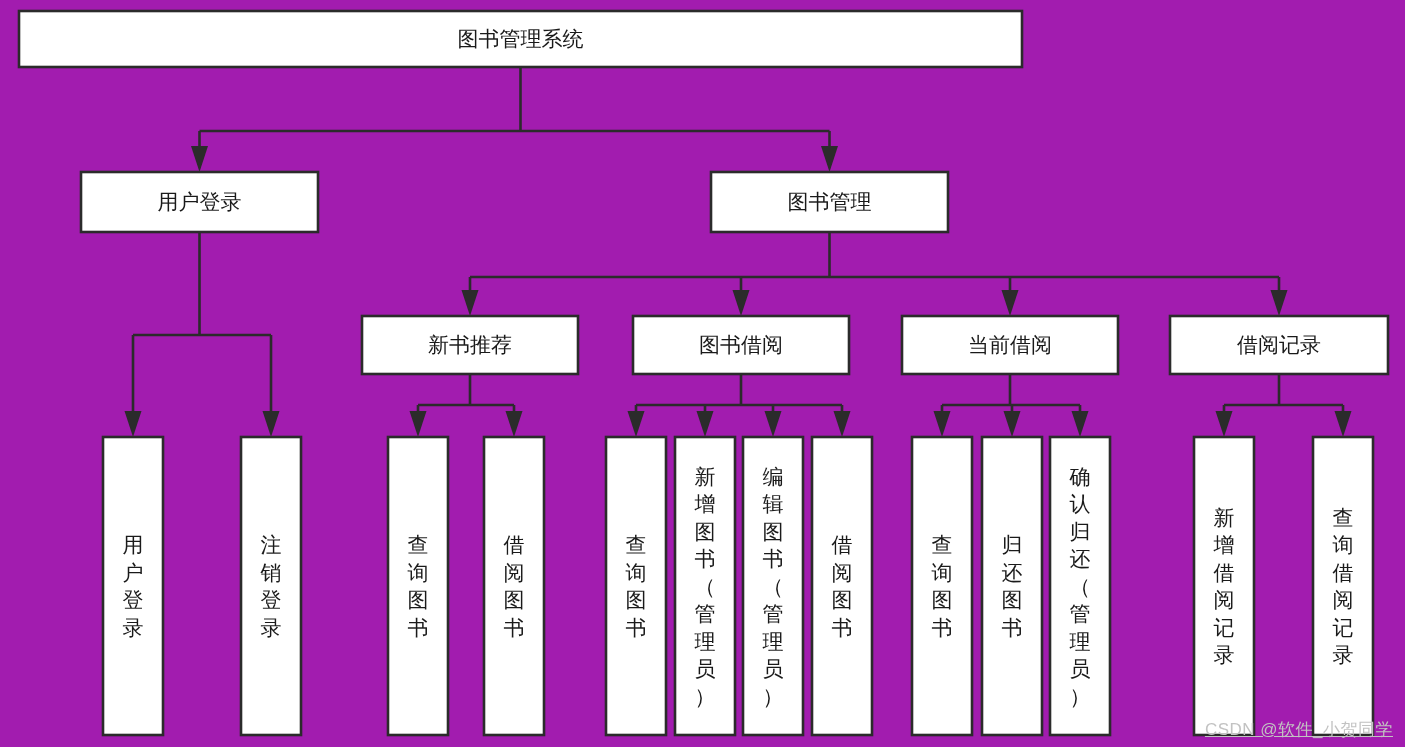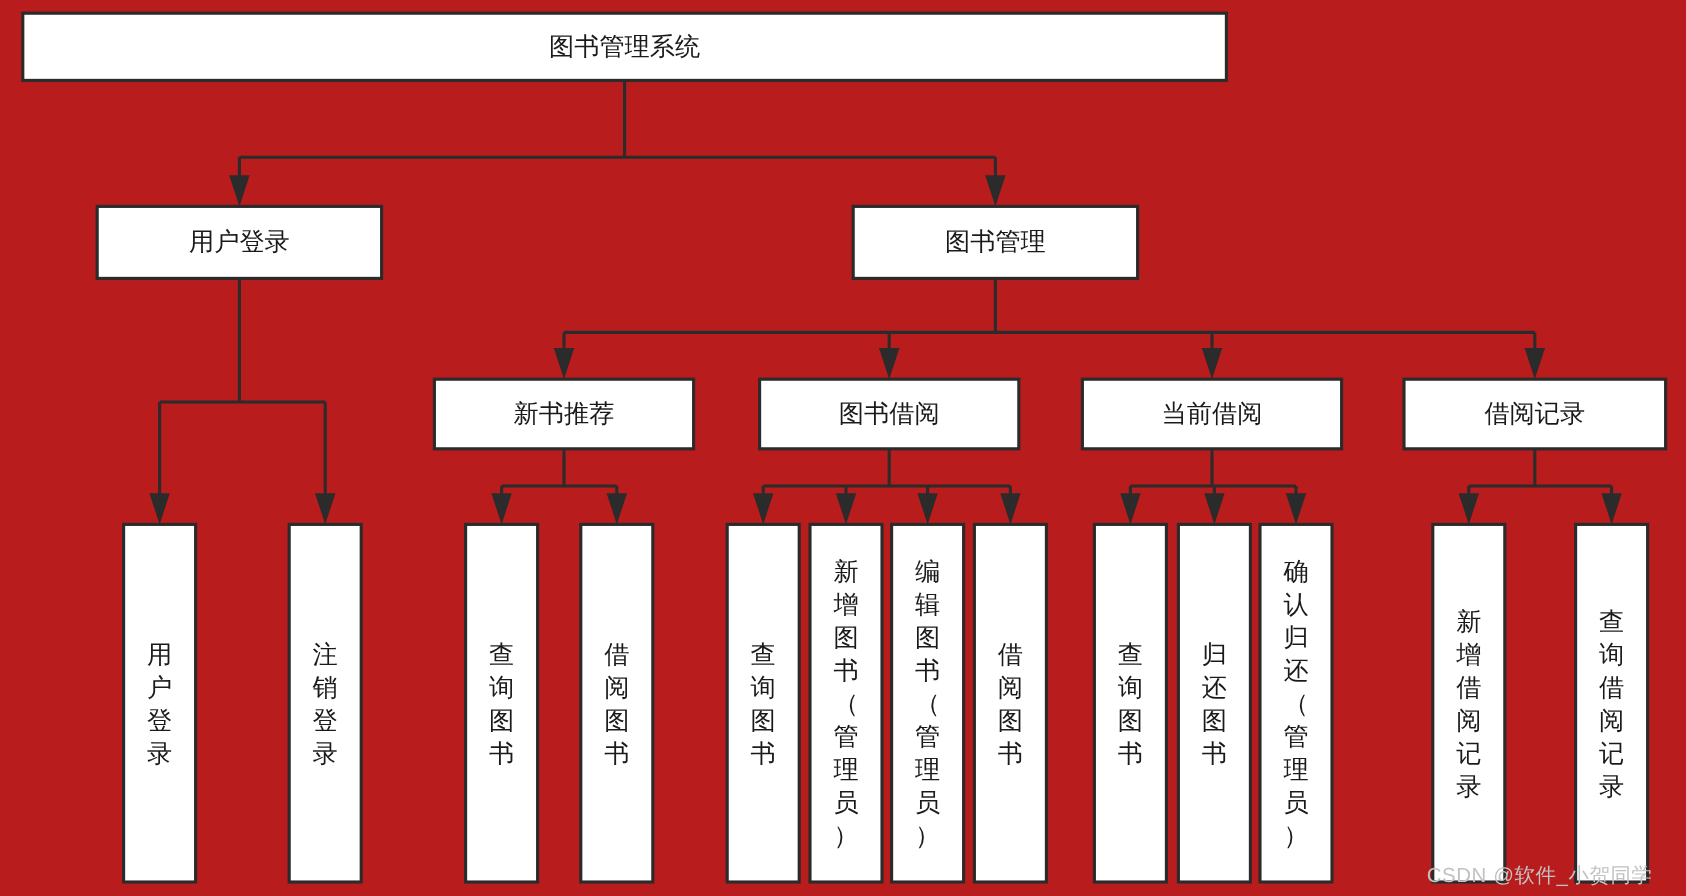--- a/index.html
+++ b/index.html
@@ -7,21 +7,21 @@
     padding: 0;
     background: #ffffff;
   }
   body {
     font-family: "Liberation Sans", "DejaVu Sans", sans-serif;
   }
   #diagram-root {
     position: relative;
     width: 1405px;
     height: 747px;
-    background: #b91c1c;
+    background: #a21caf;
     overflow: hidden;
   }
   svg.tree-canvas {
     position: absolute;
     top: 0;
     left: 0;
     width: 1405px;
     height: 747px;
   }
   .node-box {
@@ -47,28 +47,29 @@
     dominant-baseline: middle;
   }
   .node-label-vertical {
     fill: #1a1a1a;
     font-family: "Liberation Sans", "DejaVu Sans", sans-serif;
     font-size: 21px;
     text-anchor: middle;
   }
   .watermark {
     position: absolute;
-    right: 28px;
+    right: 12px;
     bottom: 6px;
     font-family: "Liberation Sans", "DejaVu Sans", sans-serif;
     font-size: 17px;
     color: #c2c2c2;
     letter-spacing: 0.5px;
     white-space: nowrap;
     user-select: none;
+    text-decoration: underline;
   }
 </style>
 </head>
 <body>
 
 <div id="diagram-root">
   <svg class="tree-canvas" viewBox="0 0 1405 747">
     <g id="connector-layer">
         <g>
           <path class="connector" d="M 520.5 67 L 520.5 131"></path>

